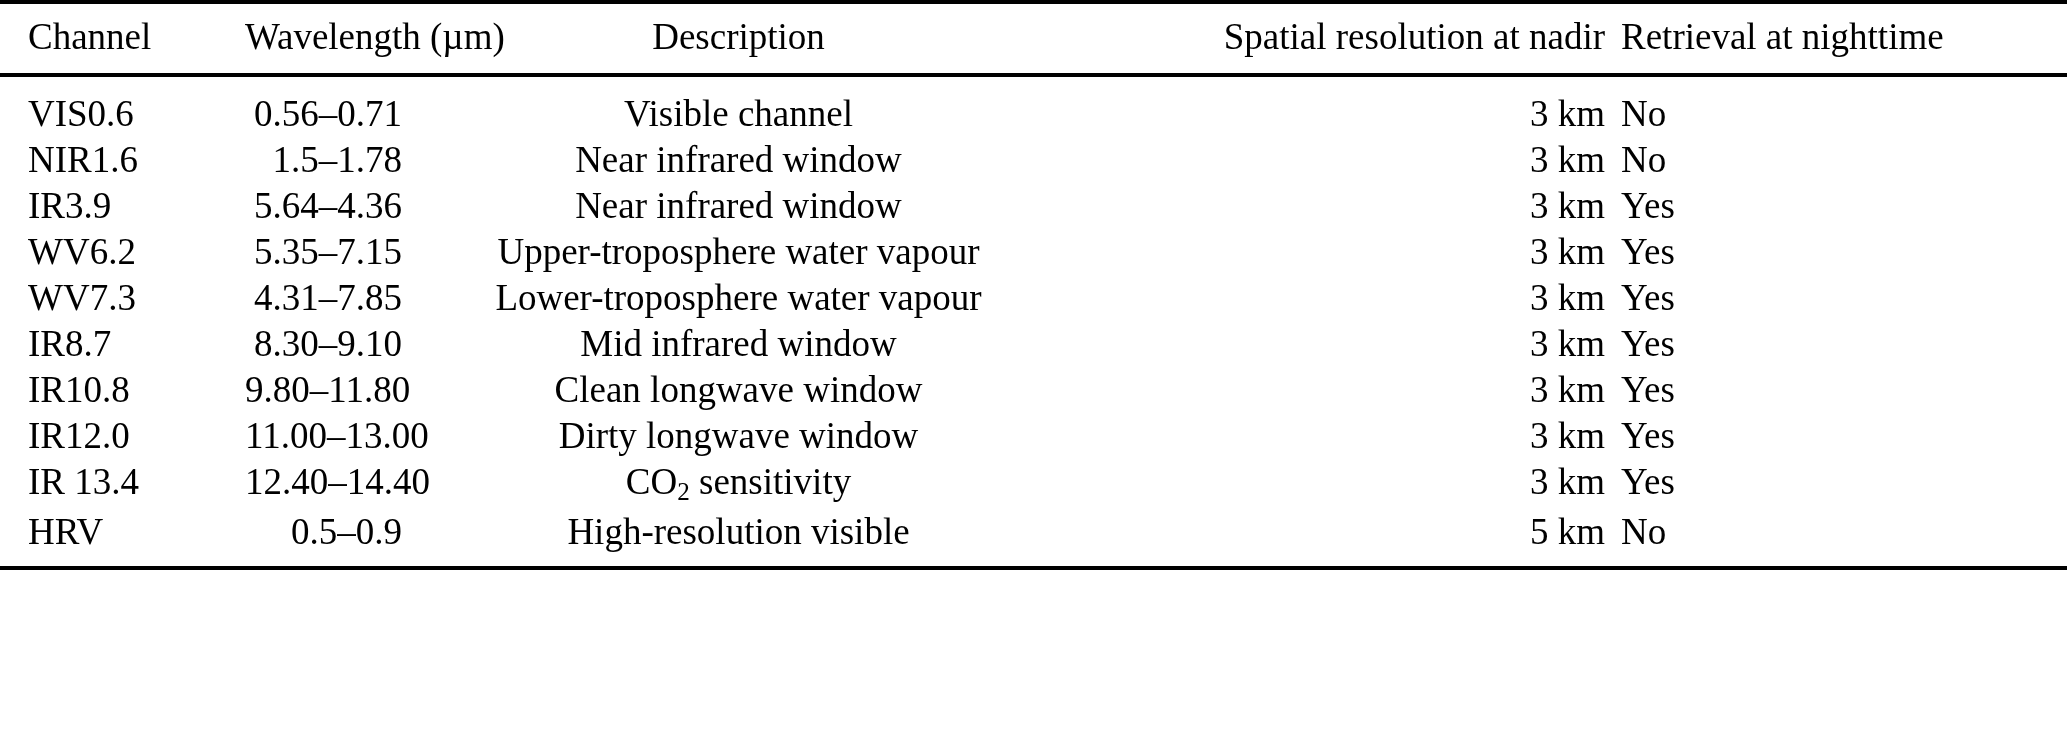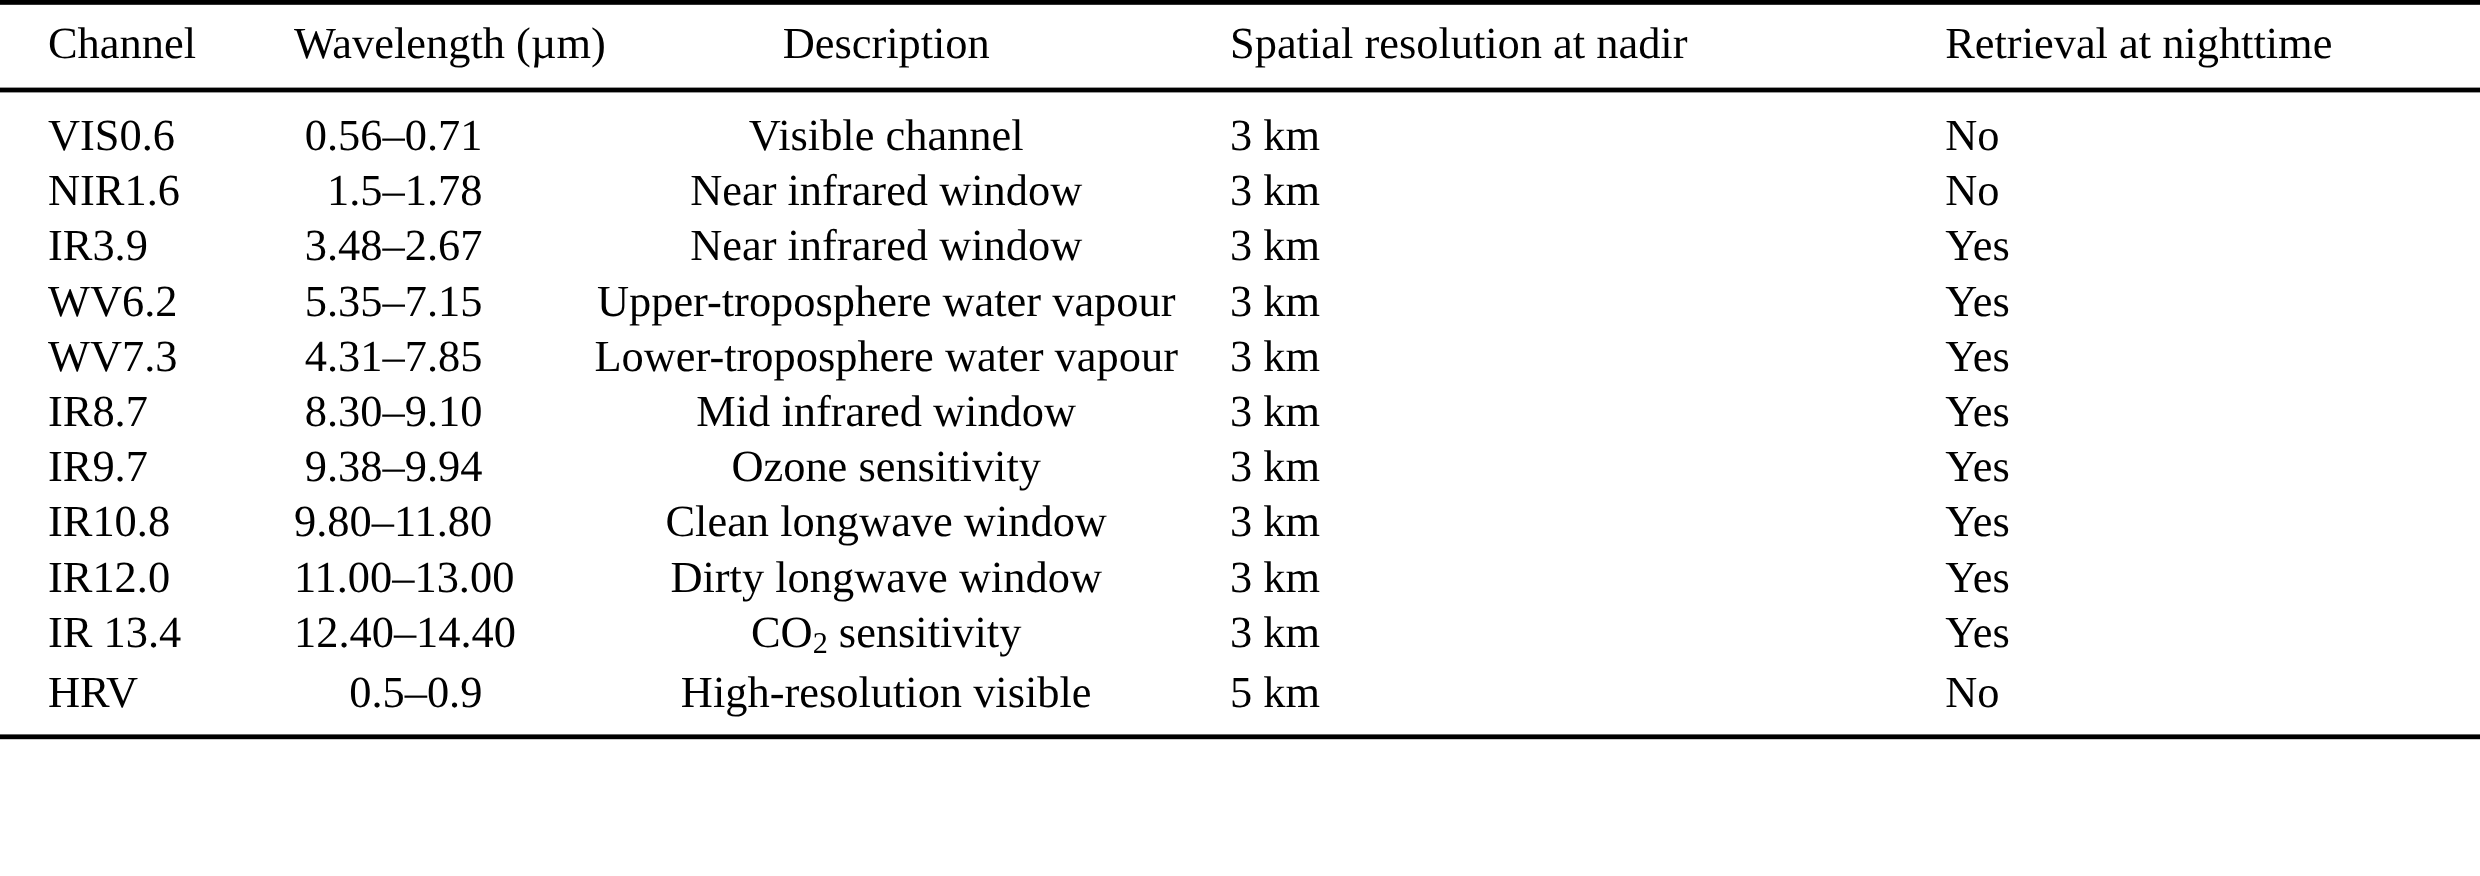--- a/index.html
+++ b/index.html
@@ -57,24 +57,24 @@
   }
   tbody td {
     font-weight: normal;
     padding: 4px 0 5px 0;
     vertical-align: baseline;
     white-space: nowrap;
   }
 
   .al-left   { text-align: left; }
   .al-right  { text-align: right; }
-  .al-center { text-align: left; }
+  .al-center { text-align: right; }
 
   
-  .pad-channel      { padding-left: 40px; }
+  .pad-channel      { padding-left: 28px; }
   .pad-wavelength   { padding-right: 28px; }
   .pad-description  { padding-left: 22px; text-align: center; }
   .pad-retrieval    { padding-left: 16px; font-family: Liberation Serif, serif; }
 
   thead tr.header-row th { font-size: 37px; }
 
   tbody tr:first-child td { padding-top: 22px; }
   tbody tr:last-child td  { padding-bottom: 16px; }
 
   sub { font-size: 0.68em; vertical-align: -0.22em; }
@@ -119,21 +119,21 @@
       <tr>
         <td class="al-left pad-channel">NIR1.6</td>
         <td class="al-right pad-wavelength">1.5–1.78</td>
         <td class="al-left pad-description">Near infrared window</td>
         <td class="al-center">3 km</td>
         <td class="al-left pad-retrieval">No</td>
       </tr>
 
       <tr>
         <td class="al-left pad-channel">IR3.9</td>
-        <td class="al-right pad-wavelength">3.48–2.67</td>
+        <td class="al-right pad-wavelength">5.64–4.36</td>
         <td class="al-left pad-description">Near infrared window</td>
         <td class="al-center">3 km</td>
         <td class="al-left pad-retrieval">Yes</td>
       </tr>
 
       <tr>
         <td class="al-left pad-channel">WV6.2</td>
         <td class="al-right pad-wavelength">5.35–7.15</td>
         <td class="al-left pad-description">Upper-troposphere water vapour</td>
         <td class="al-center">3 km</td>
@@ -149,27 +149,20 @@
       </tr>
 
       <tr>
         <td class="al-left pad-channel">IR8.7</td>
         <td class="al-right pad-wavelength">8.30–9.10</td>
         <td class="al-left pad-description">Mid infrared window</td>
         <td class="al-center">3 km</td>
         <td class="al-left pad-retrieval">Yes</td>
       </tr>
 
-      <tr>
-        <td class="al-left pad-channel">IR9.7</td>
-        <td class="al-right pad-wavelength">9.38–9.94</td>
-        <td class="al-left pad-description">Ozone sensitivity</td>
-        <td class="al-center">3 km</td>
-        <td class="al-left pad-retrieval">Yes</td>
-      </tr>
 
       <tr>
         <td class="al-left pad-channel">IR10.8</td>
         <td class="al-right pad-wavelength">9.80–11.80</td>
         <td class="al-left pad-description">Clean longwave window</td>
         <td class="al-center">3 km</td>
         <td class="al-left pad-retrieval">Yes</td>
       </tr>
 
       <tr>

